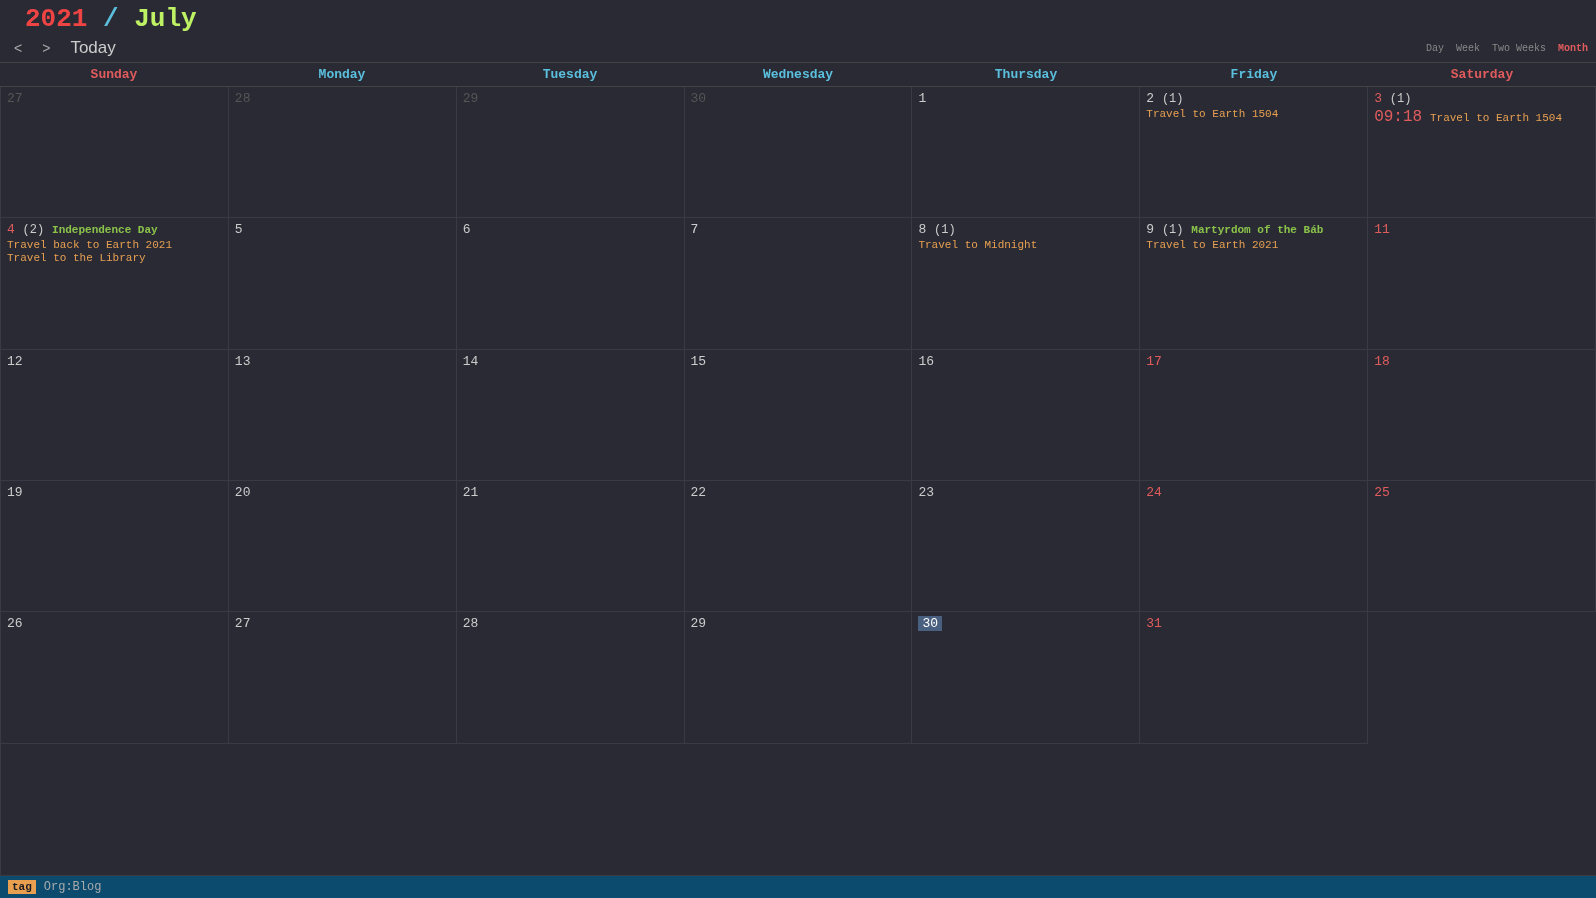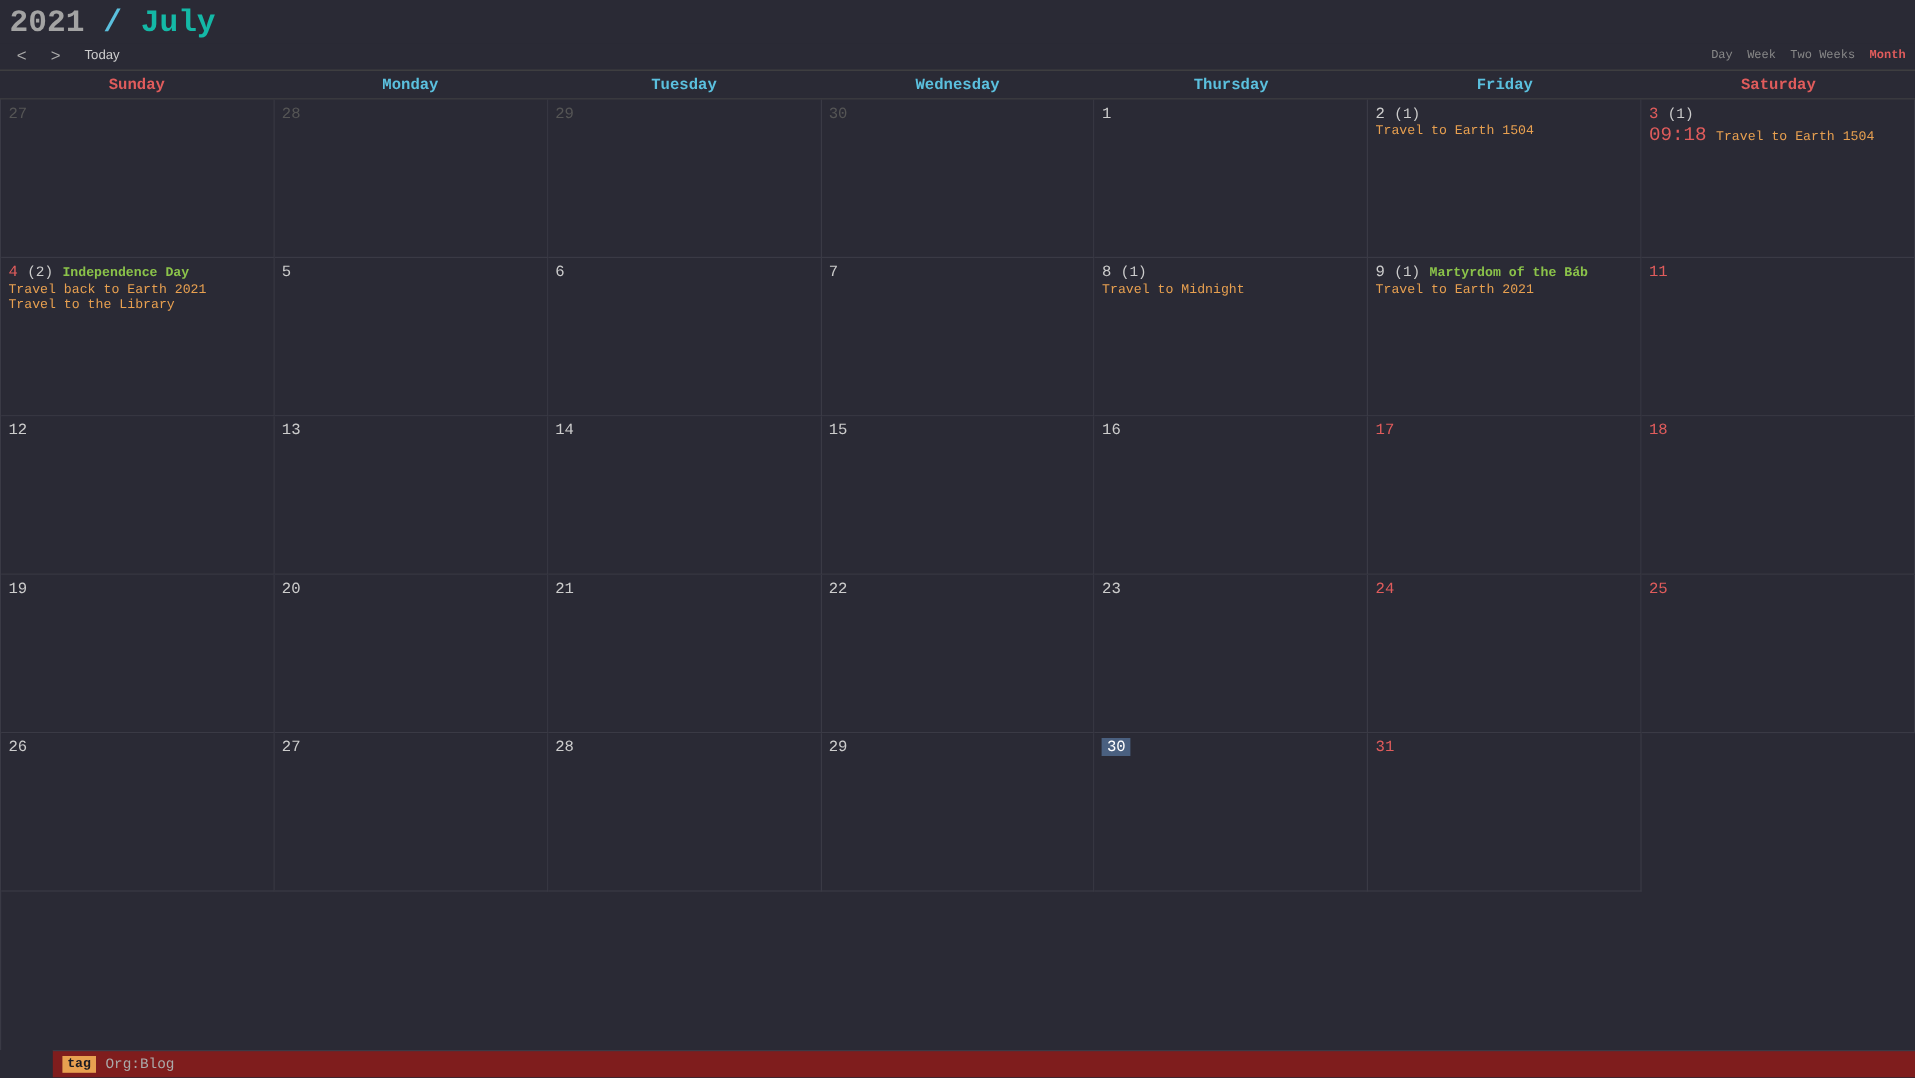--- a/index.html
+++ b/index.html
@@ -18,44 +18,44 @@
     }
     #header {
       padding: 4px 8px 2px 8px;
       background: #2a2a35;
     }
     #title {
       font-size: 26px;
       font-weight: bold;
       color: #5bc0de;
     }
-    #title span.year { color: #a3a3a3; }
+    #title span.year { color: #ef4444; margin-left: 17px; }
     #title span.sep { color: #5bc0de; }
-    #title span.month { color: #14b8a6; }
+    #title span.month { color: #bef264; }
     #nav-row {
       display: flex;
       align-items: center;
       justify-content: space-between;
       padding: 0 8px 2px 8px;
     }
     #nav-left { display: flex; align-items: center; gap: 8px; }
     .nav-btn {
       background: none;
       border: none;
       color: #aaa;
       cursor: pointer;
       font-size: 14px;
       padding: 2px 6px;
     }
     #today-btn {
       background: none;
       border: none;
       color: #ccc;
       cursor: pointer;
-      font-size: 11px;
+      font-size: 17px;
       padding: 2px 6px;
     }
     #view-options { display: flex; gap: 12px; color: #888; font-size: 10px; }
     .view-option { cursor: pointer; color: #888; }
     .view-option.active { color: #e05c5c; font-weight: bold; }
     #days-header {
       display: grid;
       grid-template-columns: repeat(7, 1fr);
       border-top: 1px solid #444;
       border-bottom: 1px solid #444;
@@ -105,25 +105,24 @@
       margin-top: 1px;
       color: #e8a050;
     }
     .event-item.holiday { color: #8bc34a; font-weight: bold; }
     .event-item.travel { color: #e8a050; }
     .event-time { color: #e05c5c; font-size: 16px; }
     .event-inline { font-size: 11px; color: #e8a050; }
     #footer {
       padding: 4px 8px;
       border-top: 1px solid #3a3a45;
-      background: #7f1d1d;
+      background: #0c4a6e;
       display: flex;
       align-items: center;
       gap: 8px;
-      margin-left: 44px;
     }
     .footer-tag {
       background: #e8a050;
       color: #1a1a22;
       font-size: 11px;
       padding: 1px 4px;
       font-weight: bold;
     }
     .footer-label { color: #aaa; font-size: 12px; }
   </style>

